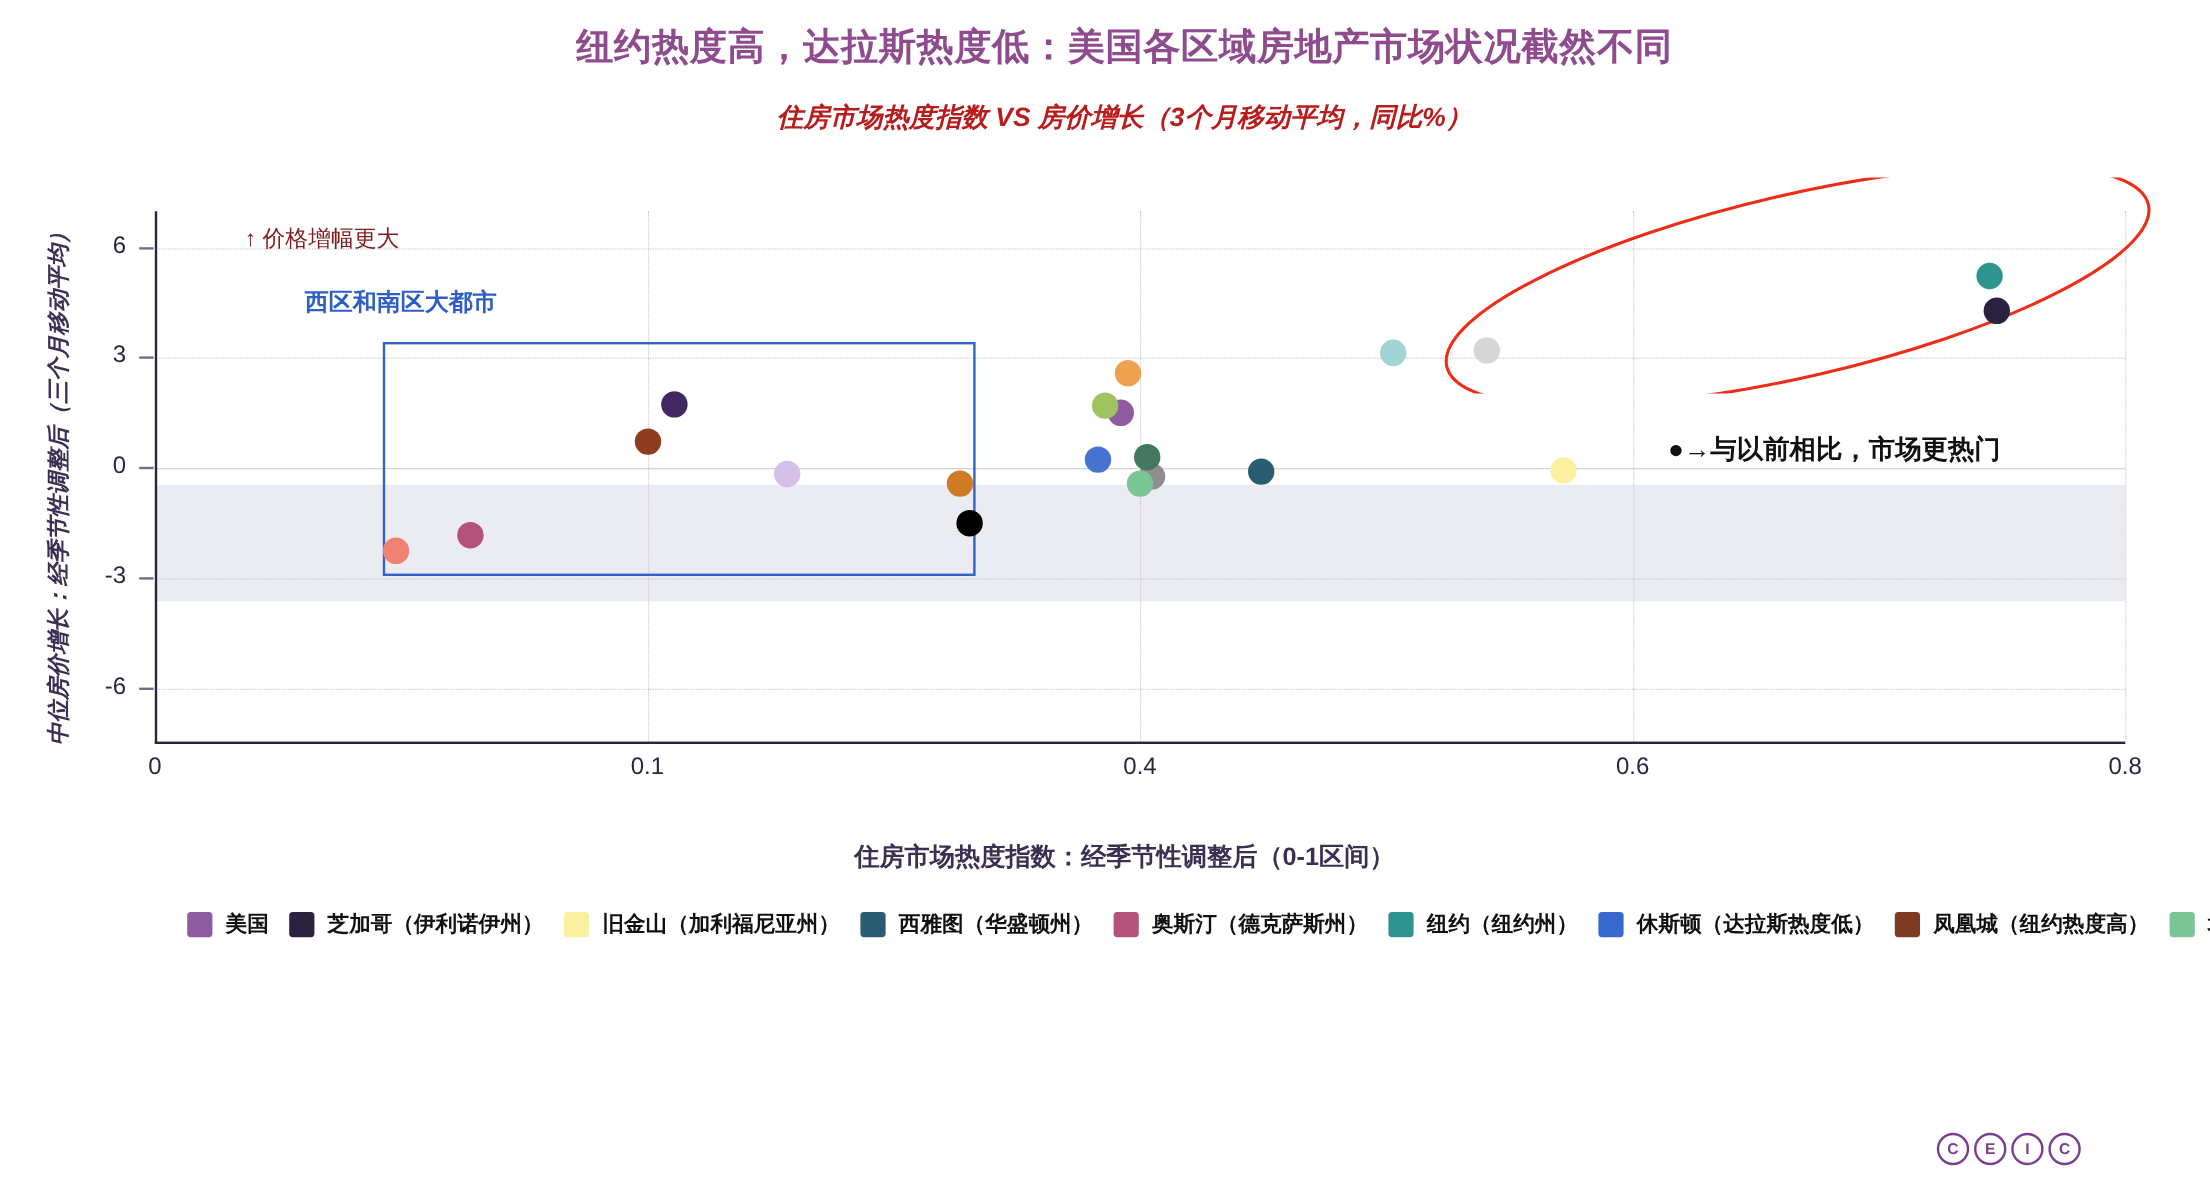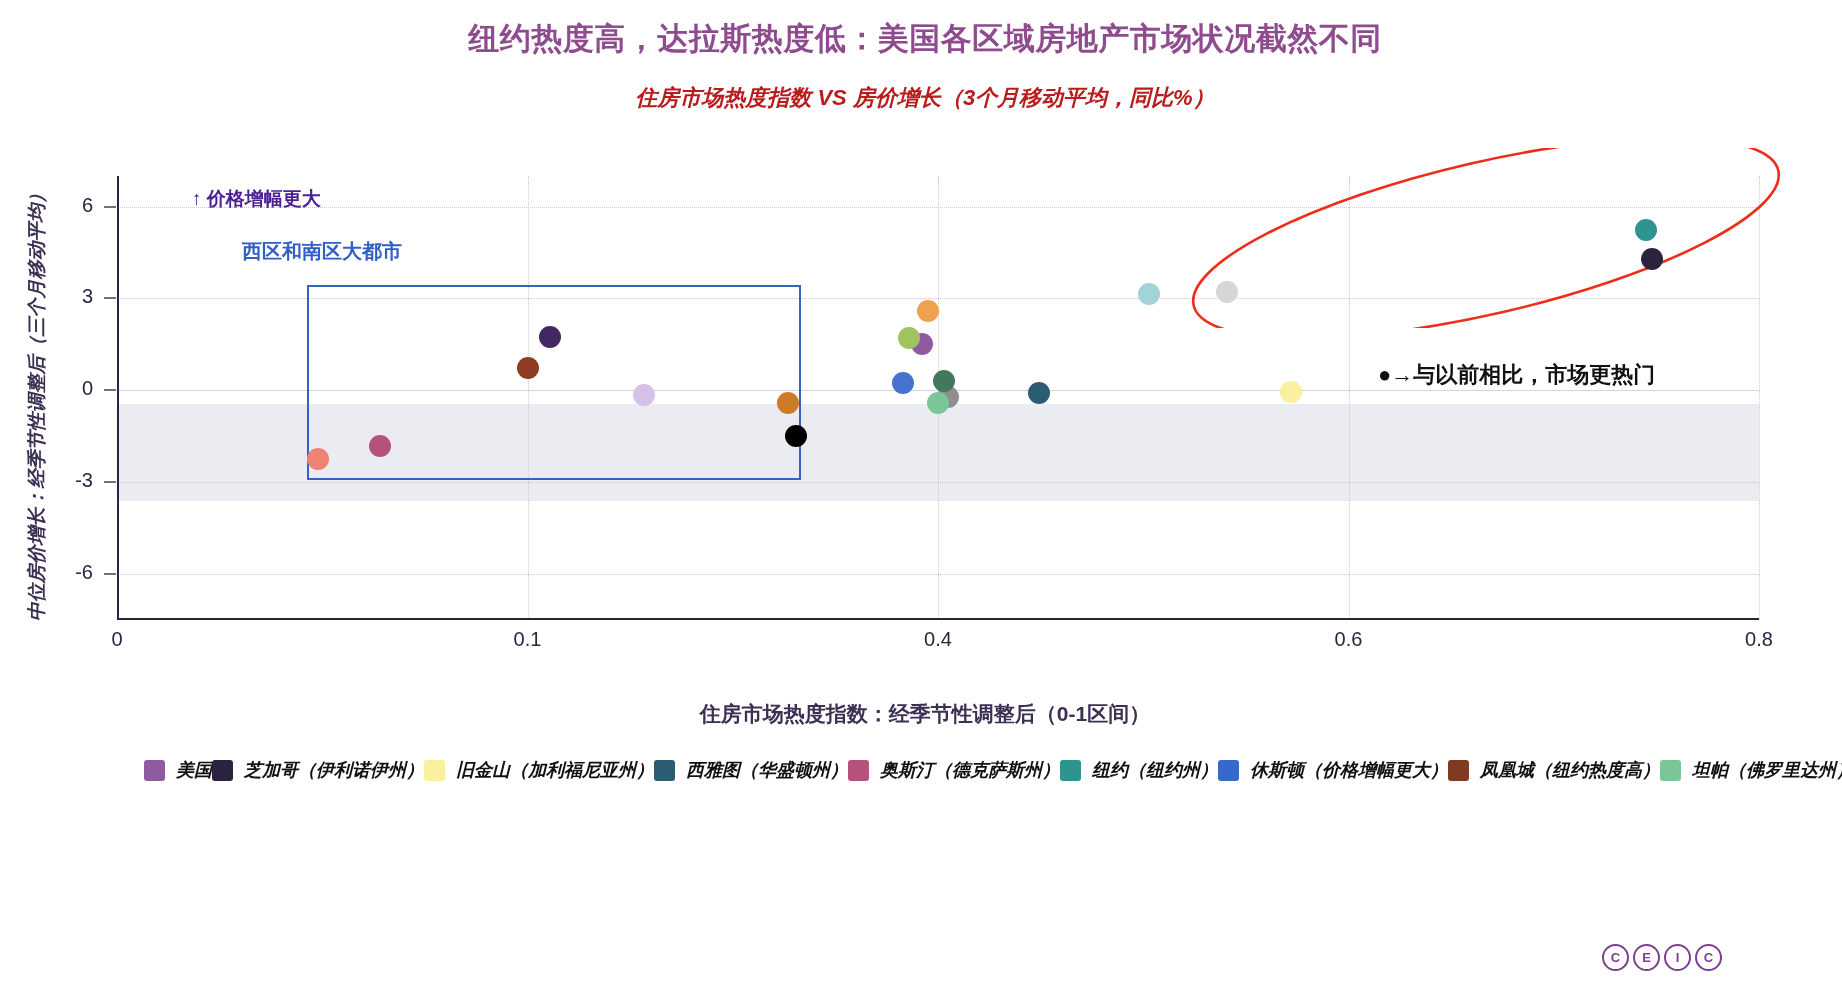--- a/index.html
+++ b/index.html
@@ -3,21 +3,21 @@
 <meta charset="utf-8">
 <style>
   html,body{margin:0;padding:0;}
   body{
     width:1842px;height:990px;
     background:#ffffff;
     font-family:"Liberation Sans","DejaVu Sans",sans-serif;
     position:relative;
     overflow:hidden;
   }
-  #root{position:absolute;left:4px;top:0;width:1740px;height:990px;}
+  #root{position:absolute;left:16px;top:0;width:1740px;height:990px;}
 
   
   .title{
     position:absolute;left:0;top:18px;width:1842px;
     text-align:center;
     font-size:31px;font-weight:bold;
     color:#8e4b8e;
     letter-spacing:.5px;
   }
   .subtitle{
@@ -78,21 +78,21 @@
   .xlabel{
     position:absolute;left:0;top:700px;width:1842px;
     text-align:center;
     font-size:21px;font-weight:bold;
     color:#3b2f52;
   }
 
   
   .ann-up{
     position:absolute;left:188px;top:186px;
-    font-size:19px;font-weight:bold;color:#4c1d95;
+    font-size:19px;font-weight:normal;color:#7f1d1d;
     white-space:nowrap;
   }
   .ann-box-label{
     position:absolute;left:228px;top:238px;
     font-size:20px;font-weight:bold;color:#2f5fc4;
     white-space:nowrap;
     margin-left:10px;
   }
   .rect-ann{
     position:absolute;
@@ -118,22 +118,21 @@
     transform:translate(-11px,-11px);
   }
 
   
   .legend{
     position:absolute;left:140px;top:755px;width:1620px;
     display:grid;
     grid-template-columns:repeat(4,1fr);
     grid-auto-rows:30.5px;
     grid-auto-flow:column;
-    column-gap:0;
-    font-style:italic;
+    column-gap:17px;
   }
   .lg-item{display:flex;align-items:center;gap:11px;}
   .lg-sw{width:21px;height:21px;border-radius:3px;flex:0 0 auto;}
   .lg-tx{font-size:18px;font-weight:bold;color:#111;white-space:nowrap;}
 
   
   .ceic{
     position:absolute;right:22px;top:944px;
     display:flex;align-items:center;gap:4px;
   }
@@ -245,21 +244,21 @@
       <div class="lg-item">
         <span class="lg-sw" style="background: rgb(181, 82, 123);"></span>
         <span class="lg-tx">奥斯汀（德克萨斯州）</span>
       </div>
       <div class="lg-item">
         <span class="lg-sw" style="background: rgb(47, 147, 143);"></span>
         <span class="lg-tx">纽约（纽约州）</span>
       </div>
       <div class="lg-item">
         <span class="lg-sw" style="background: rgb(54, 104, 205);"></span>
-        <span class="lg-tx">休斯顿（价格增幅更大）</span>
+        <span class="lg-tx">休斯顿（达拉斯热度低）</span>
       </div>
       <div class="lg-item">
         <span class="lg-sw" style="background: rgb(126, 59, 34);"></span>
         <span class="lg-tx">凤凰城（纽约热度高）</span>
       </div>
       <div class="lg-item">
         <span class="lg-sw" style="background: rgb(123, 198, 151);"></span>
         <span class="lg-tx">坦帕（佛罗里达州）</span>
       </div>
       <div class="lg-item">

